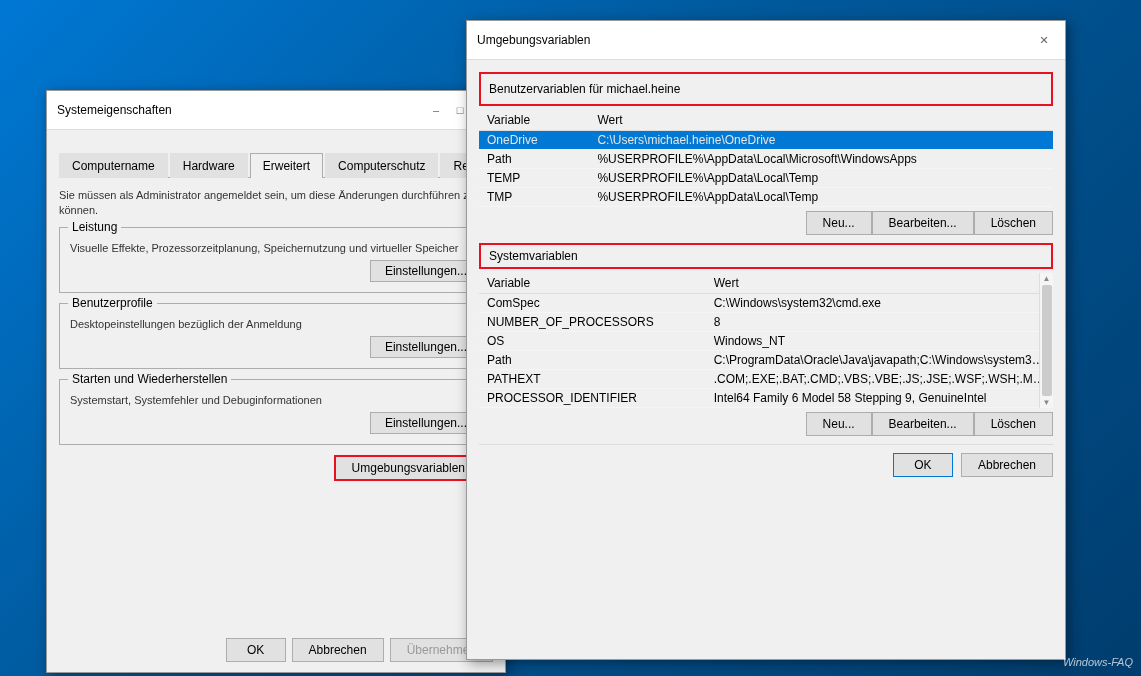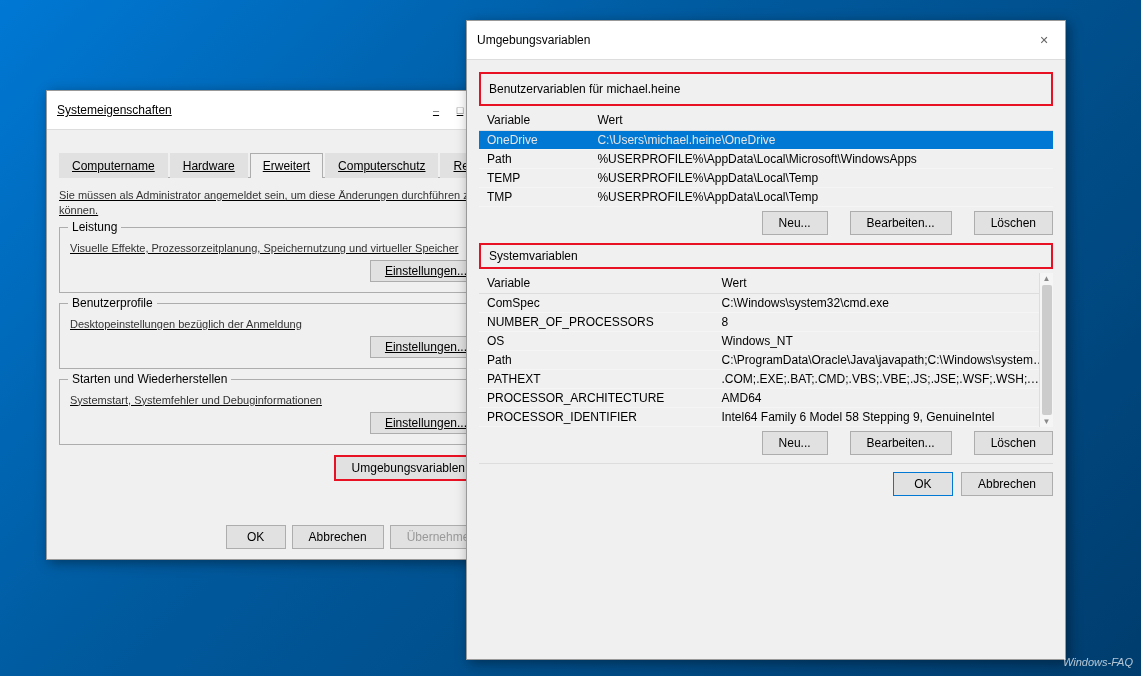--- a/index.html
+++ b/index.html
@@ -49,22 +49,21 @@
       justify-content: center;
       font-size: 11px;
       color: #666;
     }
 
     
     .sysprop-dialog {
       left: 46px;
       top: 90px;
       width: 460px;
-      height: 470px;
-      text-decoration: underline;
+      height: 583px;
     }
 
     .dialog-content {
       padding: 22px 12px;
     }
 
     
     .tab-bar {
       display: flex;
       border-bottom: 1px solid #adadad;
@@ -186,21 +185,21 @@
     }
 
     .var-table tr.selected td {
       background: #0078d4;
       color: #e5e5e5;
     }
 
     .section-buttons {
       display: flex;
       justify-content: flex-end;
-      gap: 22px;
+      gap: 0;
       margin: 4px 0 8px;
     }
 
     .watermark {
       position: absolute;
       bottom: 8px;
       right: 8px;
       color: rgba(255,255,255,0.7);
       font-size: 11px;
       font-style: italic;
@@ -352,24 +351,20 @@
             </tr>
             <tr>
               <td>Path</td>
               <td>C:\ProgramData\Oracle\Java\javapath;C:\Windows\system32;C:\Wi...</td>
             </tr>
             <tr>
               <td>PATHEXT</td>
               <td>.COM;.EXE;.BAT;.CMD;.VBS;.VBE;.JS;.JSE;.WSF;.WSH;.MSC</td>
             </tr>
             <tr>
-              <td>PROCESSOR_ARCHITECTURE</td>
-              <td>AMD64</td>
-            </tr>
-            <tr>
               <td>PROCESSOR_IDENTIFIER</td>
               <td>Intel64 Family 6 Model 58 Stepping 9, GenuineIntel</td>
             </tr>
           </tbody>
       </table>
       <div style="position:absolute; right:0; top:0; bottom:0; width:14px; background:#f5f5f5; border-left:1px solid #ddd; display:flex; flex-direction:column; align-items:center; padding:1px 0;">
         <div style="font-size:8px; color:#888; cursor:pointer;">▲</div>
         <div style="flex:1; width:10px; background:#ccc; margin:2px 0; border-radius:2px;"></div>
         <div style="font-size:8px; color:#888; cursor:pointer;">▼</div>
       </div>

